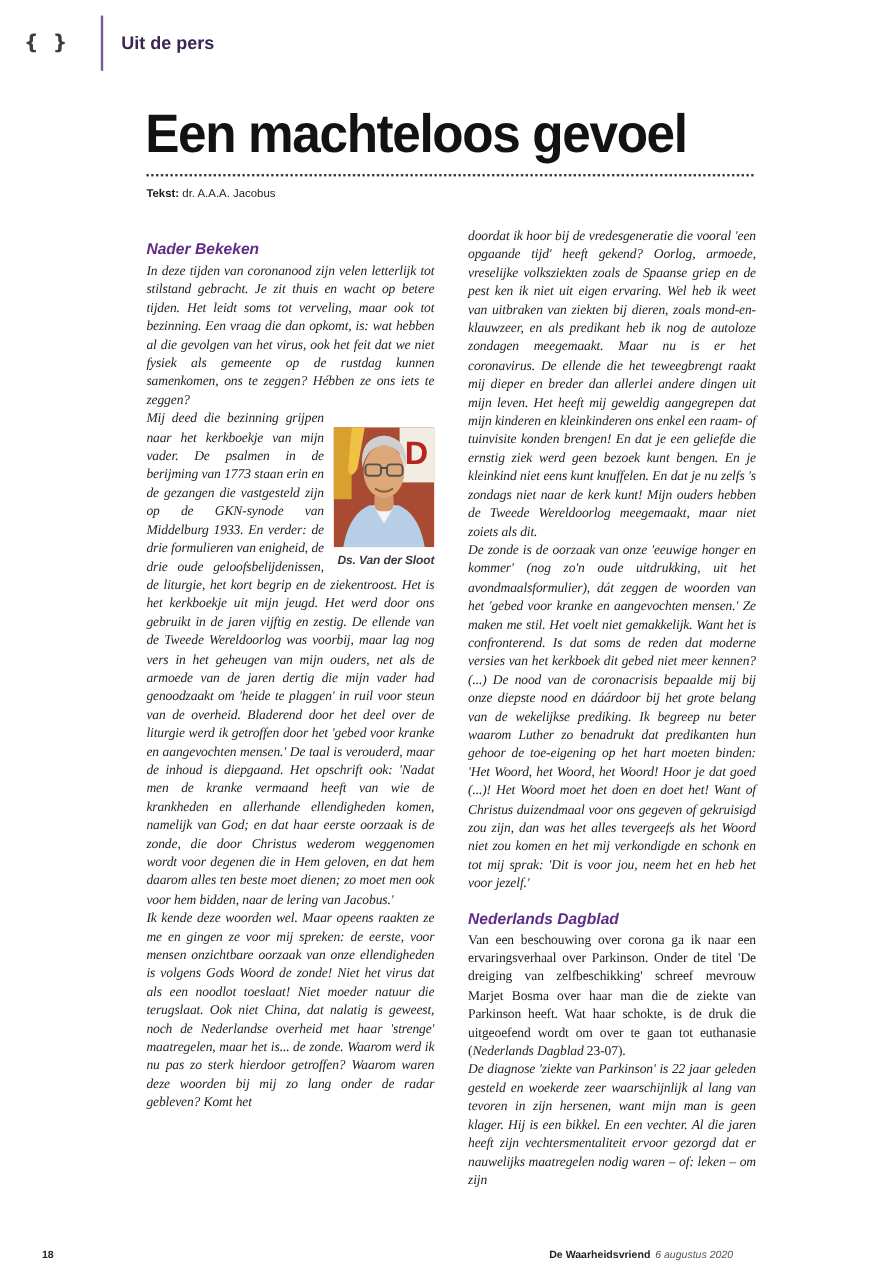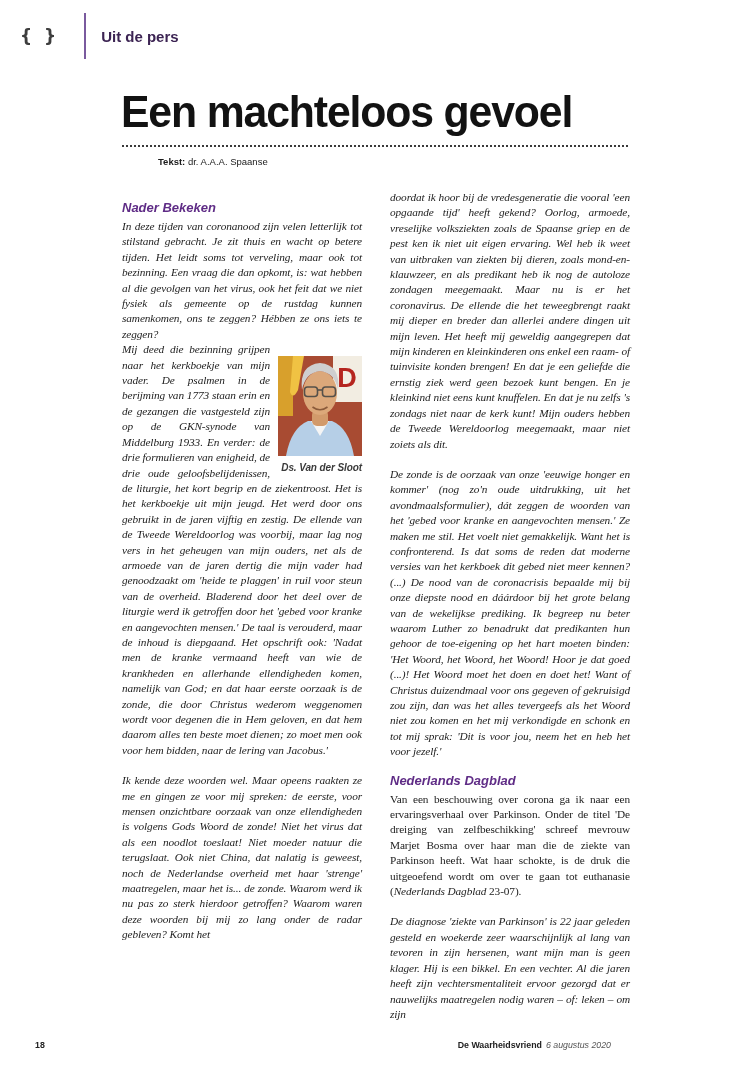--- a/index.html
+++ b/index.html
@@ -41,21 +41,21 @@
   }
   .dotted-rule {
     position:absolute; left:122px; width:506px; top:145px;
     border-top:2.5px dotted #3a3a3a; height:0;
   }
   .byline {
     position:absolute; left:122px; top:156px;
     font-family:"Liberation Sans", sans-serif;
     font-size:9.5px; color:#1a1a1a;
   }
-  .byline b { font-weight:bold;margin-left:36px; }
+  .byline b { font-weight:bold; }
 
   
   .columns {
     position:absolute; left:122px; top:190px; width:508px;
     display:flex; gap:28px;
   }
   .col { width:240px; }
 
   .intro {
     font-size:13px; line-height:17.6px; color:#1b1b2b;
@@ -75,21 +75,21 @@
   }
   .col-right .section-heading { margin-top:13px; }
 
   .body-para {
     font-size:11.3px; line-height:15.4px;
     text-align:justify; font-style:italic; color:#222;
     letter-spacing:-0.1px;
   }
   .body-para.roman { font-style:normal; }
   .body-para.roman i { font-style:italic; }
-  .gap-above { margin-top:15px; }
+  .gap-above { }
 
   
   .photo-block {
     float:right; width:84px; margin:14px 0 4px 8px;
     font-style:normal;
   }
   .photo-frame { width:84px; height:100px; display:block; }
   .photo-caption {
     display:block; margin-top:4px;
     font-family:"Liberation Sans", sans-serif;
@@ -113,21 +113,21 @@
 <div class="page">
 
   <div class="kicker-row">
     <span class="brace-logo">{ }</span>
     <div class="kicker-divider"></div>
     <span class="kicker-label">Uit de pers</span>
   </div>
 
   <h1 class="article-title">Een machteloos gevoel</h1>
   <div class="dotted-rule"></div>
-  <p class="byline"><b>Tekst:</b><span> dr. A.A.A. Spaanse</span></p>
+  <p class="byline"><b>Tekst:</b><span> dr. A.A.A. Jacobus</span></p>
 
   <div class="columns">
 
     <div class="col col-left">
 
 
       <h3 class="section-heading">Nader Bekeken</h3>
 
       <p class="body-para">In deze tijden van coronanood zijn velen letterlijk tot stilstand gebracht. Je zit thuis en wacht op betere tijden. Het leidt soms tot verveling, maar ook tot bezinning. Een vraag die dan opkomt, is: wat hebben al die gevolgen van het virus, ook het feit dat we niet fysiek als gemeente op de rustdag kunnen samenkomen, ons te zeggen? Hébben ze ons iets te zeggen?</p>
 

